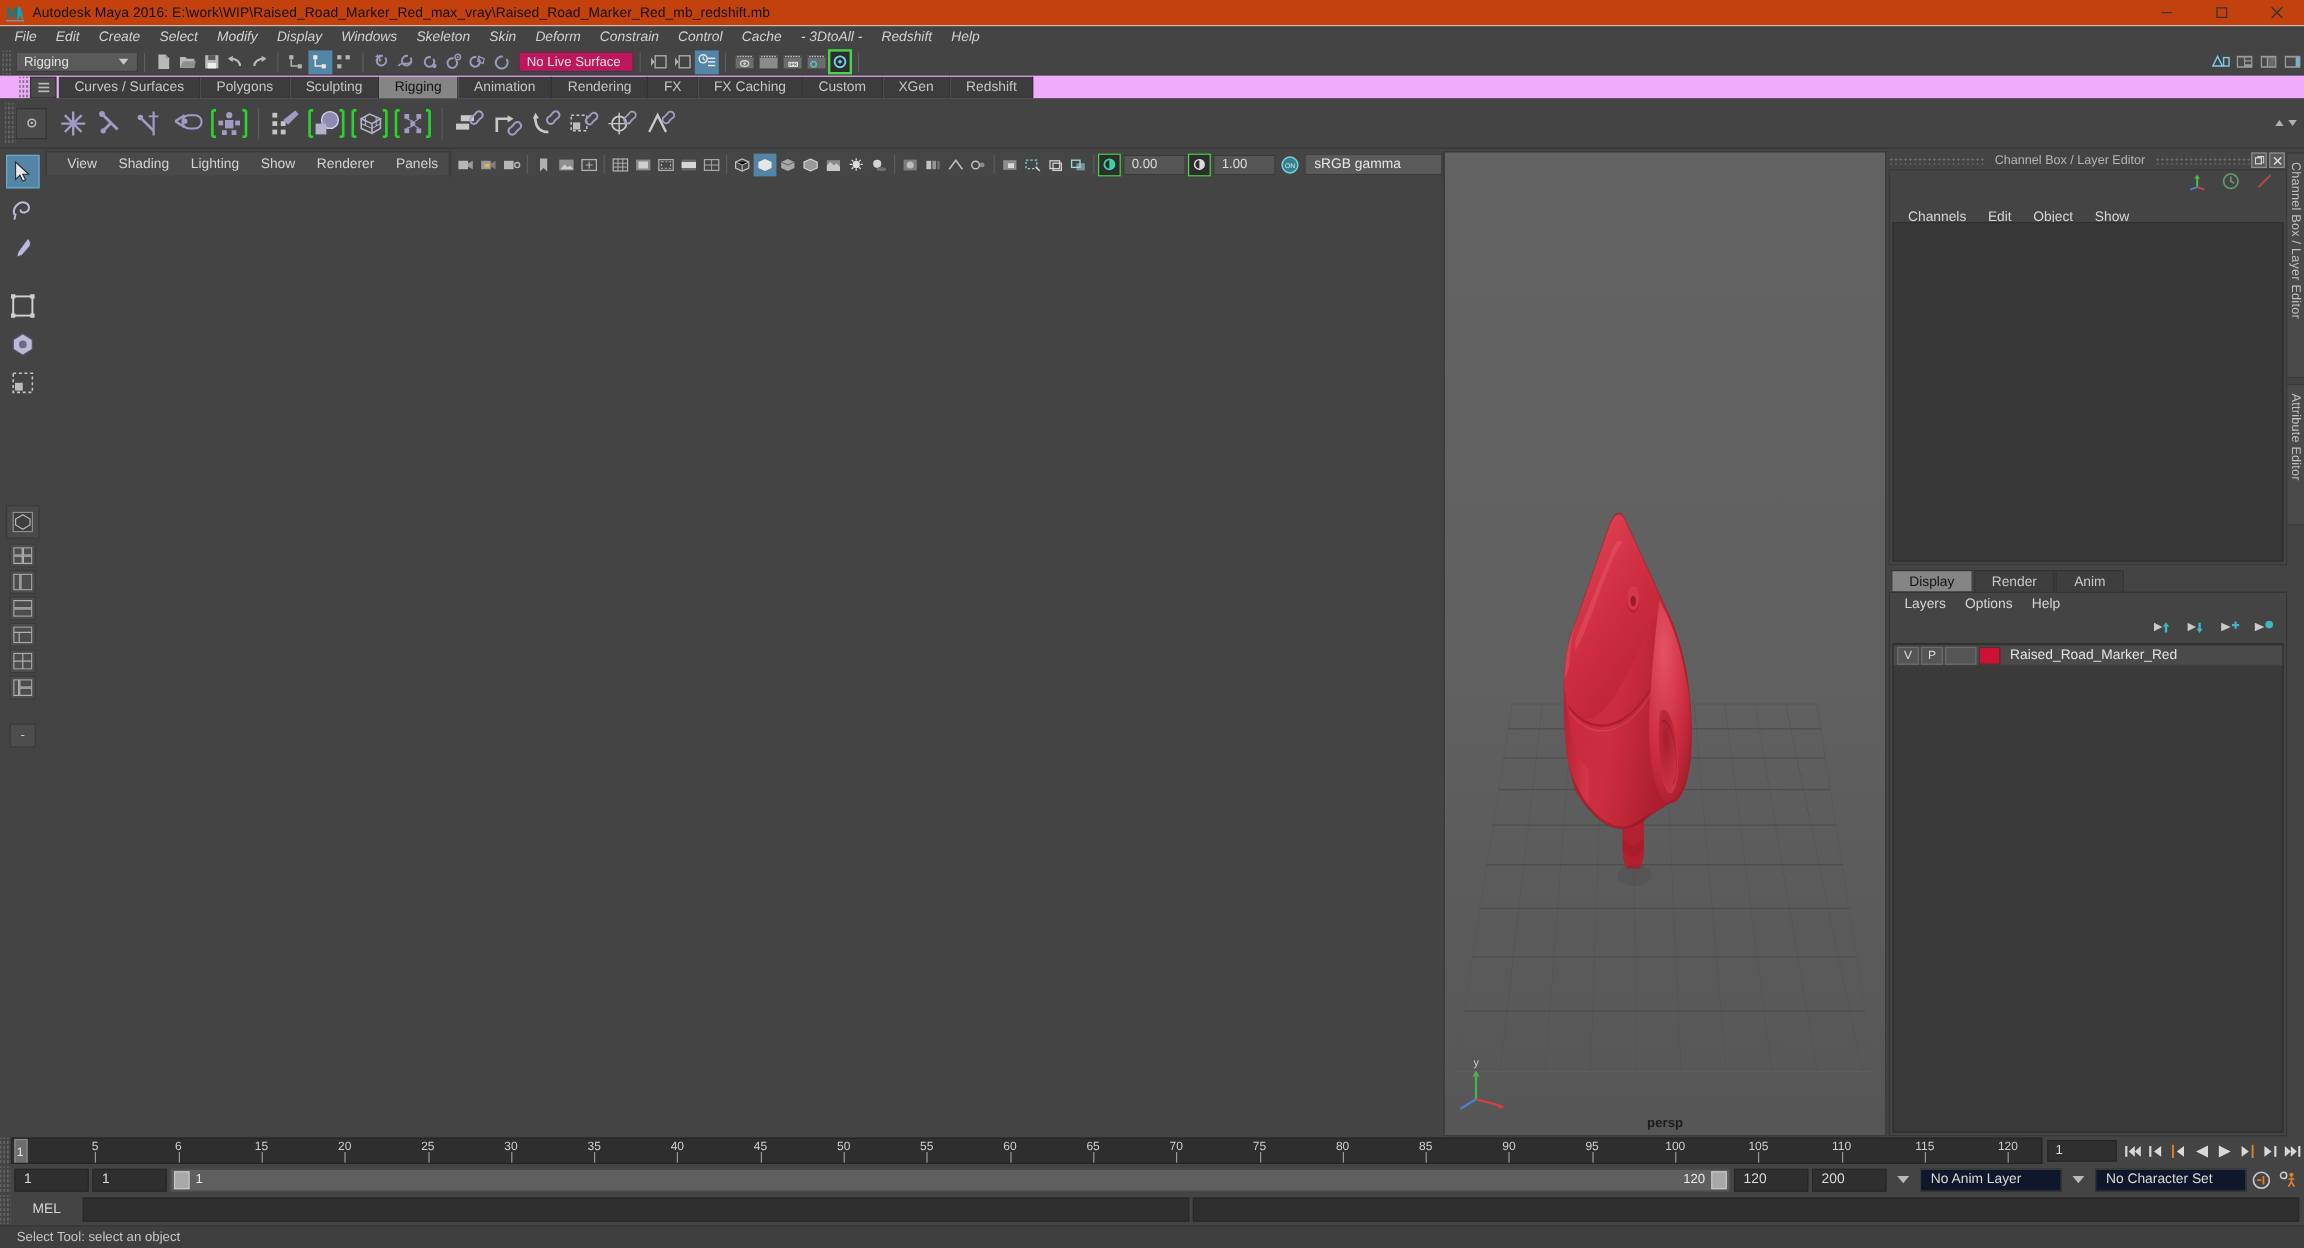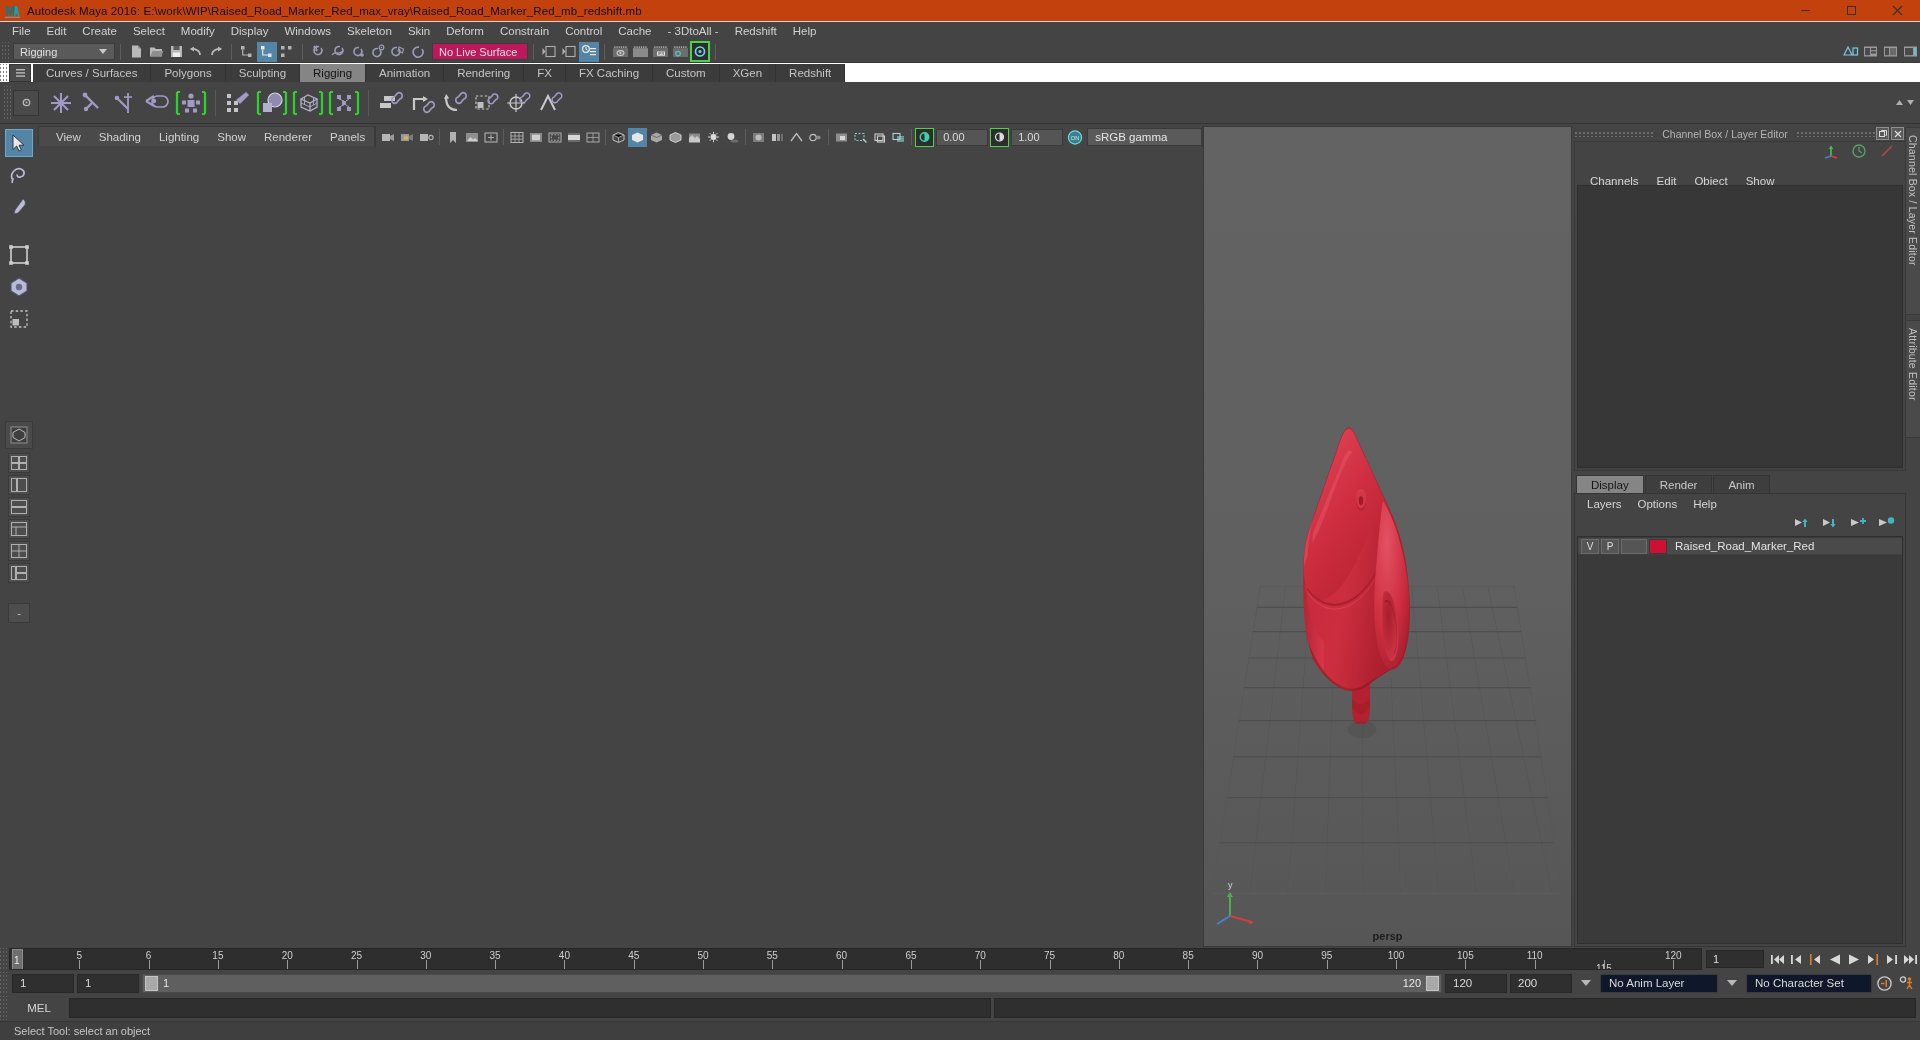--- a/index.html
+++ b/index.html
@@ -26,21 +26,21 @@
   .tb-btns { display: flex; height: 22px; }
   .tb-btn { width: 46px; height: 22px; display: flex; align-items: center; justify-content: center; }
   .tb-btn svg { display: block; }
 
   
   .menubar {
     height: 19px; flex: 0 0 19px; background: #444444;
     display: flex; align-items: center; font-size: 11.5px; color: #d2d2d2;
     padding-left: 4px;
   }
-  .menuitem { padding: 0 8px; height: 19px; line-height: 19px; white-space: nowrap; }
+  .menuitem { padding: 0 8px; height: 19px; line-height: 19px; white-space: nowrap; font-style: italic; }
 
   
   .statustoolbar {
     height: 22px; flex: 0 0 22px; background: #444444;
     display: flex; align-items: center; gap: 0px; padding-left: 2px;
     border-bottom: 1px solid #3a3a3a;
   }
   .gripdots { width: 9px; height: 20px; flex: 0 0 9px;
     background-image: radial-gradient(#6a6a6a 0.8px, transparent 0.9px);
     background-size: 3px 4px; background-position: 2px 2px; opacity: .85; }
@@ -52,22 +52,22 @@
   .combo .caret { width: 0; height: 0; border-left: 4px solid transparent; border-right: 4px solid transparent;
     border-top: 5px solid #c8c8c8; margin: 0 5px 0 8px; }
   .combo.flat { background: #be185d; border: 1px solid #3c3c3c; }
   .tbtn { width: 20px; height: 20px; display: flex; align-items: center; justify-content: center;
     flex: 0 0 20px; }
   .tbtn.sel { background: #5285a6; }
   .sep { width: 1px; height: 16px; background: #5d5d5d; margin: 0 5px; flex: 0 0 1px; }
   .spacer { flex: 1 1 auto; }
 
   
-  .shelftabs { height: 19px; flex: 0 0 19px; background: #ffffff; display: flex; align-items: flex-end;
-    padding-left: 0; }
+  .shelftabs { height: 19px; flex: 0 0 19px; background: #f0abfc; display: flex; align-items: flex-end;
+    padding-left: 16px; }
   .shelftabs .gripdots { height: 18px; }
   .sqr-btn { width: 22px; height: 18px; background: #4a4a4a; border: 1px solid #353535;
      display:flex;align-items:center;justify-content:center; margin-right: 2px;}
   .stab { height: 18px; line-height: 18px; padding: 0 13px; font-size: 11.5px; color: #c5c5c5;
     background: #3c3c3c; border-right: 1px solid #323232; white-space: nowrap; }
   .stab.active { background: #858585; color: #141414; }
 
   
   .shelficons { height: 42px; flex: 0 0 42px; background: #444444; display: flex; align-items: center;
     padding-left: 4px; border-bottom: 1px solid #333; }
@@ -1220,21 +1220,21 @@
           <div class="ts-lbl" style="left: 1247.46px;">90</div>
           <div class="ts-tick" style="left: 1316.76px;"></div>
           <div class="ts-lbl" style="left: 1316.76px;">95</div>
           <div class="ts-tick" style="left: 1386.07px;"></div>
           <div class="ts-lbl" style="left: 1386.07px;">100</div>
           <div class="ts-tick" style="left: 1455.37px;"></div>
           <div class="ts-lbl" style="left: 1455.37px;">105</div>
           <div class="ts-tick" style="left: 1524.67px;"></div>
           <div class="ts-lbl" style="left: 1524.67px;">110</div>
           <div class="ts-tick" style="left: 1593.98px;"></div>
-          <div class="ts-lbl" style="left: 1593.98px; margin-top: 13px;">115</div>
+          <div class="ts-lbl" style="left: 1593.98px;">115</div>
           <div class="ts-tick" style="left: 1663.28px;"></div>
           <div class="ts-lbl" style="left: 1663.28px;">120</div>
         </div>
     </div>
     <div class="ts-cur-field">1</div>
     <div class="pbtn">
       <svg width="15" height="13" viewBox="0 0 15 13">
           <rect x="1" y="2" width="1.8" height="9" fill="#d8d8d8"></rect>
           <path d="M9 2 L4 6.5 L9 11 Z" fill="#d8d8d8"></path>
           <path d="M14 2 L9 6.5 L14 11 Z" fill="#d8d8d8"></path>

